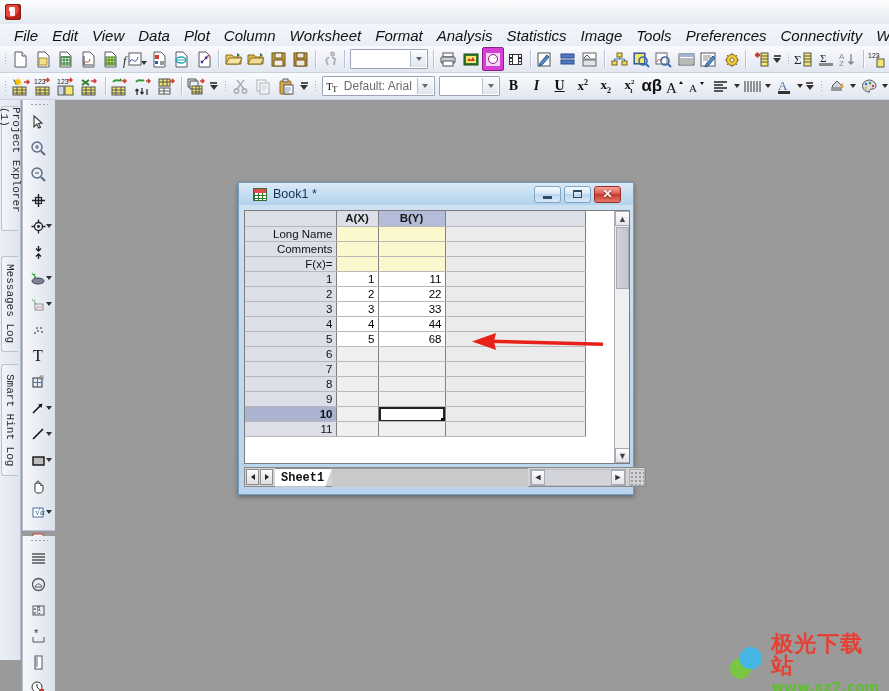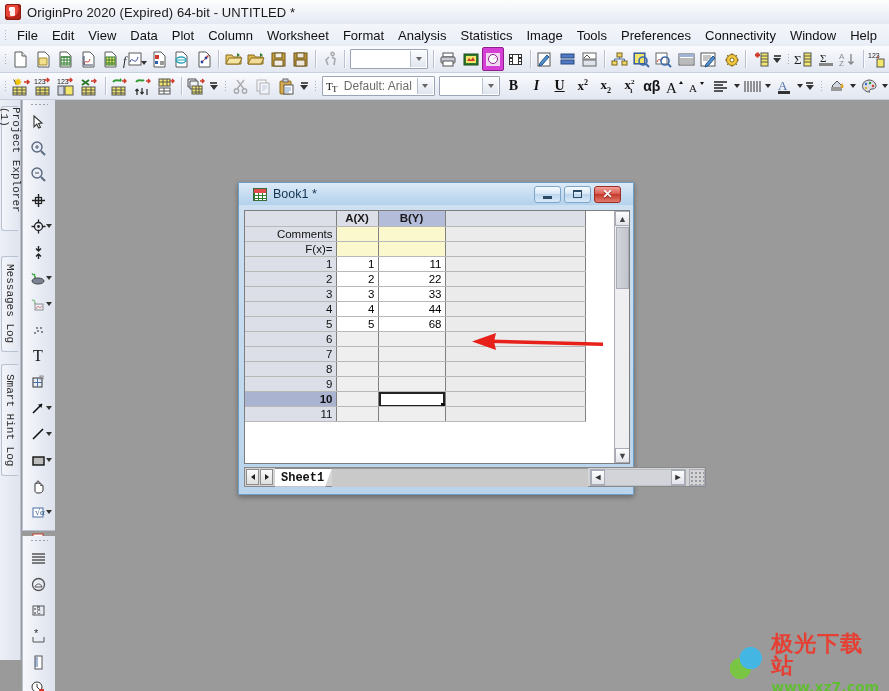--- a/index.html
+++ b/index.html
@@ -37,21 +37,21 @@
     background:linear-gradient(#f4f6fb,#e9edf6);
     border-bottom:1px solid #cfd6e4;
     display:flex;align-items:center;
   }
   .grip{width:3px;height:14px;margin:0 3px 0 4px;
     background:
       radial-gradient(circle,#9aa2b0 40%,transparent 42%) 0 1px/3px 3px repeat-y;
     opacity:.85;
   }
   .menubar .mi{
-    padding:2px 7px;font-size:13px;color:#111;cursor:default;white-space:nowrap;
+    padding:2px 7px;font-size:15px;color:#111;cursor:default;white-space:nowrap;font-style:italic;
   }
 
   
   .toolbar{
     position:absolute;left:0;width:889px;height:26px;
     background:linear-gradient(#fafbfe,#eceff6 55%,#e2e7f1);
     border-bottom:1px solid #c8cfdd;
     display:flex;align-items:center;
   }
   #tb1{top:46px;}
@@ -202,21 +202,21 @@
   }
   .sbthumb{
     position:absolute;left:1px;top:16px;width:13px;height:62px;
     background:linear-gradient(90deg,#d2d4da,#c2c5cc);
     border:1px solid #a8acb6;box-sizing:border-box;
   }
   .sbbtn.bot{position:absolute;bottom:0;left:0;}
 
   
   .tabbar{
-    position:absolute;left:5px;top:284px;width:462px;height:20px;
+    position:absolute;left:5px;top:284px;width:402px;height:20px;
     display:flex;align-items:center;
     background:#d4d4d4;border:1px solid #8a8a8a;box-sizing:border-box;
   }
   .navb{
     width:13px;height:16px;margin-left:1px;
     background:linear-gradient(#fcfcfc,#dedede);border:1px solid #8e8e8e;
     box-sizing:border-box;display:flex;align-items:center;justify-content:center;
   }
   .navb .tri-l{width:0;height:0;border-top:3px solid transparent;border-bottom:3px solid transparent;border-right:4px solid #222;}
   .navb .tri-r{width:0;height:0;border-top:3px solid transparent;border-bottom:3px solid transparent;border-left:4px solid #222;}
@@ -265,21 +265,20 @@
   .wm-url{font-size:14px;font-weight:bold;color:#5fbf2e;margin-top:3px;
     font-family:"DejaVu Sans",sans-serif;}
 </style>
 </head>
 <body>
 
 <div class="app">
 
   <div class="titlebar">
     <div class="tb-icon"></div>
-    <div class="tb-text">OriginPro 2020 (Expired) 64-bit - UNTITLED *</div>
   </div>
 
   <div class="menubar">
     <div class="grip"></div>
     <div class="mi">File</div>
     <div class="mi">Edit</div>
     <div class="mi">View</div>
     <div class="mi">Data</div>
     <div class="mi">Plot</div>
     <div class="mi">Column</div>
@@ -735,21 +734,21 @@
     <div class="tbtn">
         <span style="font-family:'Liberation Serif',serif;font-weight:bold;font-size:13px;color:#111">x<sup style="font-size:8px">2</sup></span>
       </div>
     <div class="tbtn">
         <span style="font-family:'Liberation Serif',serif;font-weight:bold;font-size:13px;color:#111">x<sub style="font-size:8px">2</sub></span>
       </div>
     <div class="tbtn">
         <span style="font-family:'Liberation Serif',serif;font-weight:bold;font-size:13px;color:#111">x<sup style="font-size:7px">2</sup><sub style="font-size:7px;margin-left:-5px">1</sub></span>
       </div>
     <div class="tbtn">
-        <span style="font-family:Liberation Sans, sans-serif;font-weight:bold;font-size:14px;color:#111">αβ</span>
+        <span style="font-family:Liberation Mono, monospace;font-weight:bold;font-size:17px;color:#111">αβ</span>
       </div>
     <div class="tbtn">
       <svg width="18" height="17" viewBox="0 0 18 17">
           <text x="0" y="15" font-size="15" font-family="serif" fill="#111">A</text>
           <path d="M13 6l2-3 2 3z" fill="#111"></path>
         </svg>
     </div>
     <div class="tbtn">
       <svg width="18" height="17" viewBox="0 0 18 17">
           <text x="0" y="14" font-size="11" font-family="serif" fill="#111">A</text>
@@ -1016,20 +1015,26 @@
     <div class="ws">
       <table class="grid">
         <tbody>
             <tr class="hdrrow">
           <td class="c-rh"></td>
           <td class="c-a">A(X)</td>
           <td class="c-b sel">B(Y)</td>
           <td class="c-pad"></td>
         </tr>
 
+        <tr class="metarow">
+          <td class="c-rh lbl">Long Name</td>
+          <td class="c-a yel"></td>
+          <td class="c-b yel"></td>
+          <td class="c-pad"></td>
+        </tr>
         <tr class="metarow">
           <td class="c-rh lbl">Comments</td>
           <td class="c-a yel"></td>
           <td class="c-b yel"></td>
           <td class="c-pad"></td>
         </tr>
         <tr class="metarow">
           <td class="c-rh lbl">F(x)=</td>
           <td class="c-a yel"></td>
           <td class="c-b yel"></td>

